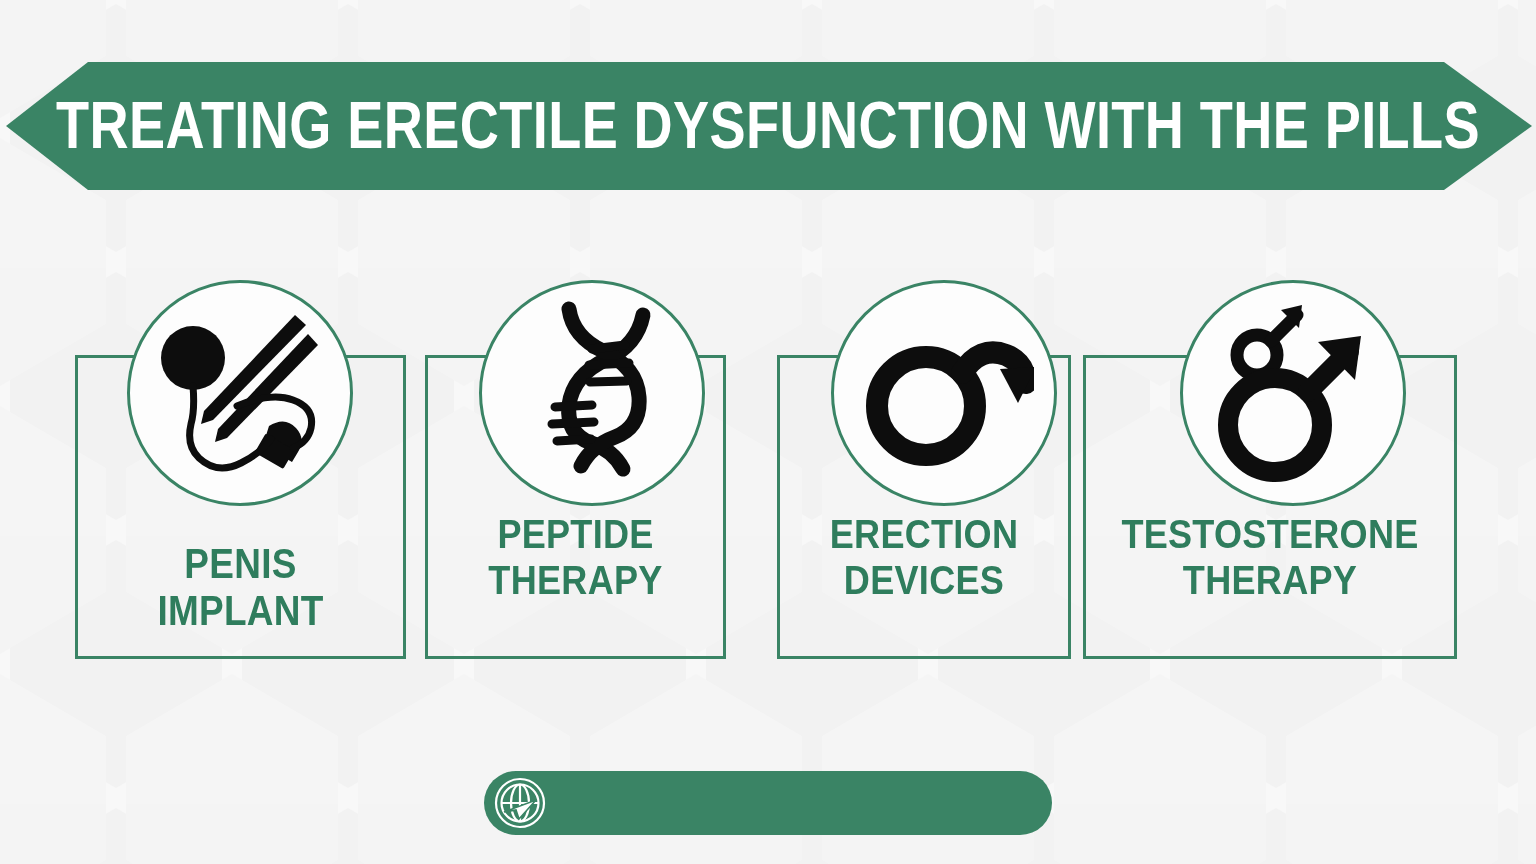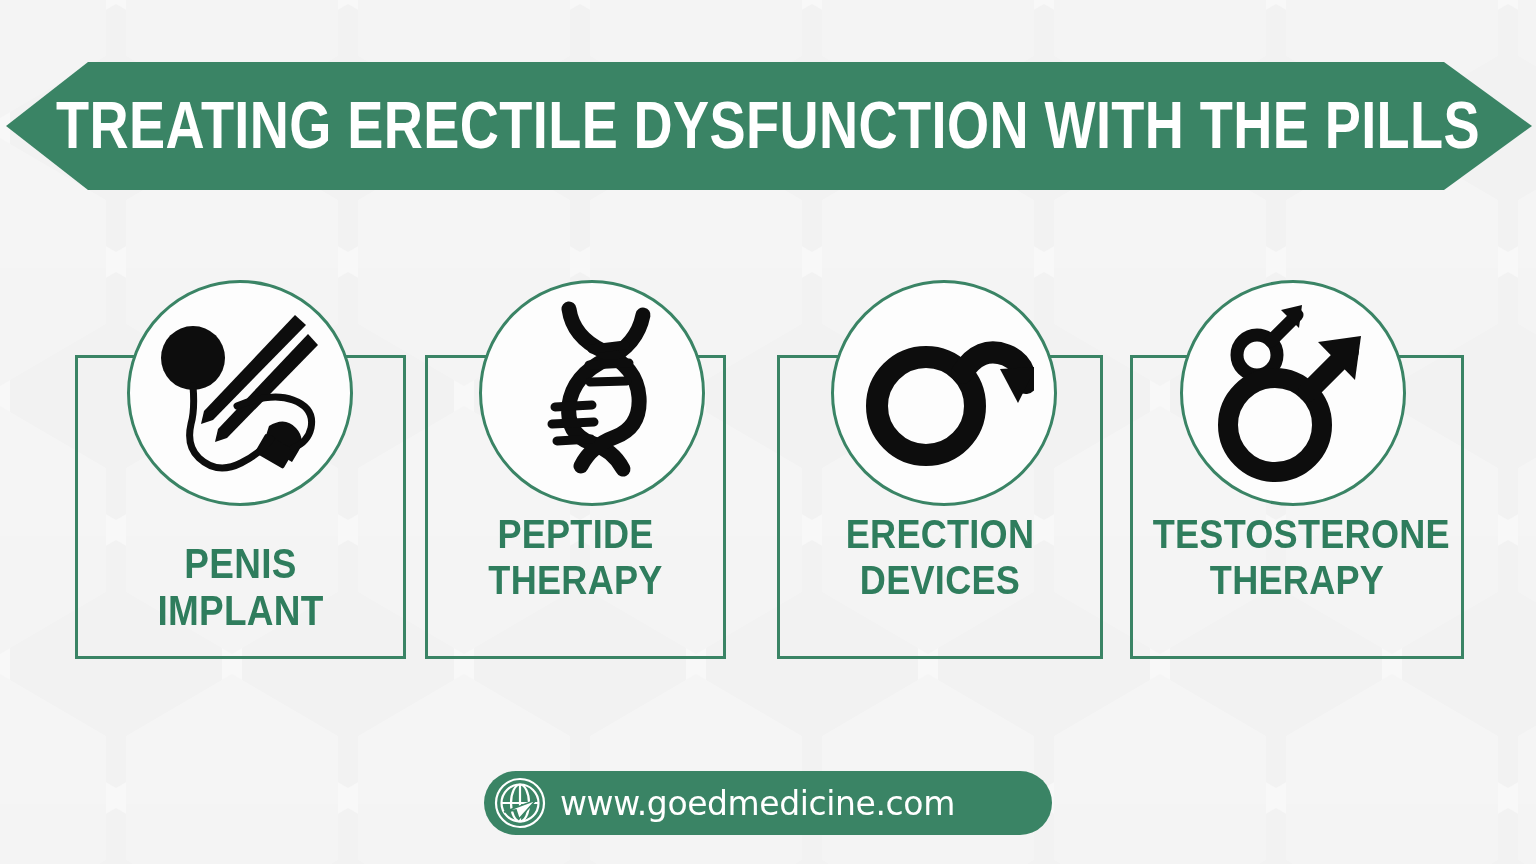--- a/index.html
+++ b/index.html
@@ -80,22 +80,22 @@
 
   .card {
     position: absolute;
     top: 355px;
     height: 304px;
     border: 3px solid #3a8465;
     background: transparent;
   }
   .card-1 { left: 75px;   width: 331px; }
   .card-2 { left: 425px;  width: 301px; }
-  .card-3 { left: 777px;  width: 326px; }
-  .card-4 { left: 1130px; width: 334px; }
+  .card-3 { left: 777px;  width: 294px; }
+  .card-4 { left: 1083px; width: 374px; }
 
   .card-label {
     position: absolute;
     left: 0;
     right: 0;
     top: 175px;
     text-align: center;
     color: #2f7d5d;
     font-family: "Liberation Sans Narrow", "Liberation Sans", sans-serif;
     font-weight: 700;
@@ -276,16 +276,15 @@
     <span class="globe-wrap">
       <svg width="54" height="54" viewBox="0 0 54 54">
         <circle cx="27" cy="27" r="24" fill="none" stroke="#ffffff" stroke-width="2.2"></circle>
         <circle cx="27" cy="27" r="18.5" fill="none" stroke="#ffffff" stroke-width="2.2"></circle>
         <ellipse cx="27" cy="27" rx="9" ry="18.5" fill="none" stroke="#ffffff" stroke-width="2.2"></ellipse>
         <line x1="8.5" y1="27" x2="45.5" y2="27" stroke="#ffffff" stroke-width="2.2"></line>
         <line x1="27" y1="8.5" x2="27" y2="45.5" stroke="#ffffff" stroke-width="2.2"></line>
         <path d="M11 36 L43 24 L26 43 L23 34 Z" fill="#ffffff" stroke="#3a8465" stroke-width="1.6"></path>
       </svg>
     </span>
-    <span class="footer-url">www.goedmedicine.com</span>
   </div>
 
 </div>
 
 </body></html>

